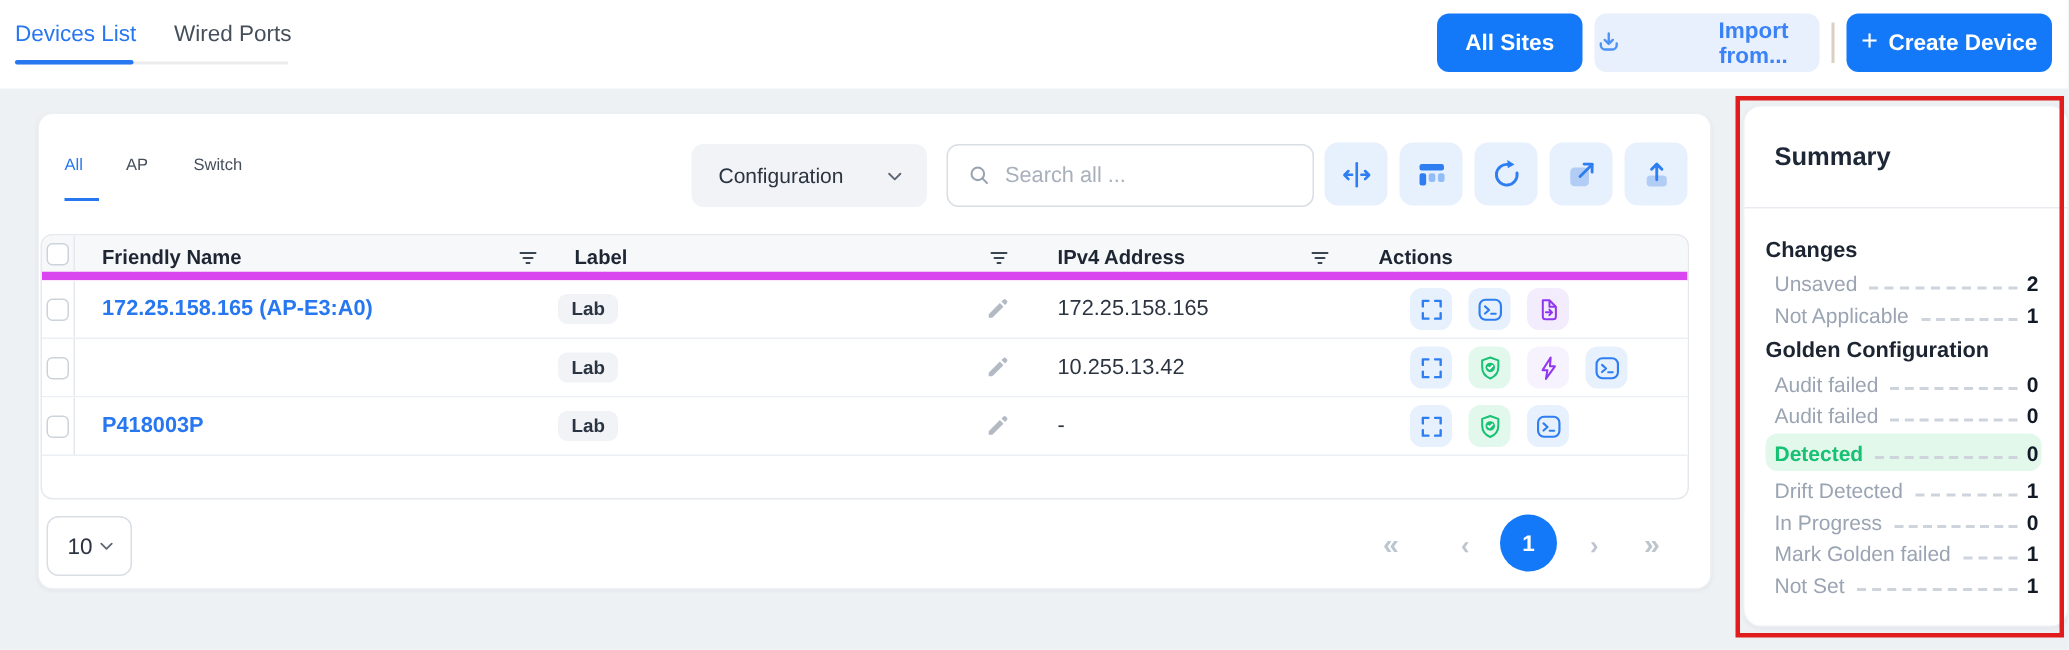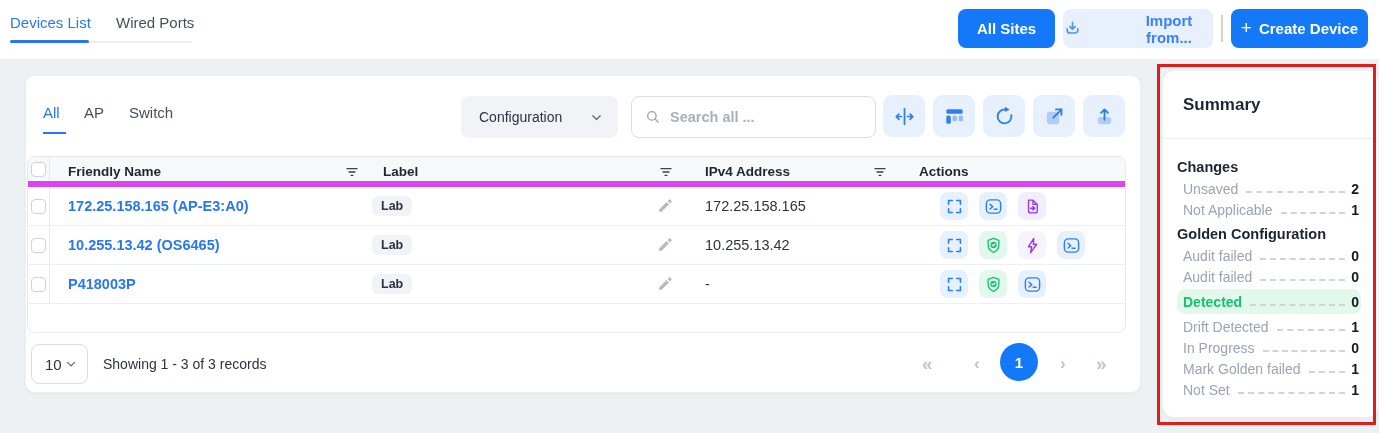--- a/index.html
+++ b/index.html
@@ -24,38 +24,38 @@
   .hdr-divider { position:absolute; left:1221px; top:15px; width:2px; height:27px; background:#d9cfc2; }
   .b-create { left:1231px; width:137px; }
   .plus-glyph { font-size:19px; font-weight:400; line-height:1; position:relative; top:-1px; }
 
   
   .card {
     position:absolute; left:25px; top:75px; width:1116px; height:318px;
     background:#fff; border-radius:10px; border:1px solid #edf0f3;
     box-shadow:0 1px 3px rgba(16,24,40,.05);
   }
-  .inner-tab { position:absolute; top:28px; font-size:15px; color:#454f5b; cursor:pointer; }
+  .inner-tab { position:absolute; top:28px; font-size:11px; color:#454f5b; cursor:pointer; }
   .it1 { left:17px; color:#2777f0; }
   .it2 { left:58px; }
   .it3 { left:103px; }
   .inner-underline { position:absolute; left:17px; top:56px; width:23px; height:2px; background:#2777f0; }
 
   .dropdown {
     position:absolute; left:435px; top:20px; width:157px; height:42px;
     background:#f1f3f6; border-radius:8px; display:flex; align-items:center;
     padding:0 14px 0 18px; font-size:14px; color:#2b3440; cursor:pointer; justify-content:space-between;
   }
   .searchbox {
     position:absolute; left:605px; top:20px; width:245px; height:42px;
     background:#fff; border:1px solid #d9dee4; border-radius:8px; display:flex; align-items:center; padding:0 10px 0 12px;
   }
   .searchbox input {
     border:none; outline:none; flex:1; font-size:14.5px; color:#2b3440; margin-left:8px;
-    font-family:"Liberation Sans", sans-serif; background:transparent;font-weight:bold;
+    font-family:"Liberation Sans", sans-serif; background:transparent;
   }
   .searchbox input::placeholder { color:#a8b0bb; }
   .tool { position:absolute; top:19px; width:42px; height:42px; border-radius:9px; background:#e7f0fd; display:flex; align-items:center; justify-content:center; cursor:pointer; }
   .tool svg { width:23px; height:23px; }
   .tl1{left:857px}.tl2{left:907px}.tl3{left:957px}.tl4{left:1007px}.tl5{left:1057px}
 
   
   .table { position:absolute; left:1px; top:80px; width:1099px; height:177px; border:1px solid #e5e9ee; border-radius:8px; background:#fff; }
   .thead { position:absolute; left:0; top:0; width:100%; height:30px; background:#f7f8fa; border-bottom:6px solid #d946ef; border-radius:8px 8px 0 0; }
   .trow { position:absolute; left:0; width:100%; height:39px; border-bottom:1px solid #eceff3; background:#fff; }
@@ -247,21 +247,20 @@
                 <path d="M9.6 14.2h4.8m-1.9-2.3 2.3 2.3-2.3 2.3" stroke="#9137f0" stroke-width="1.7" stroke-linecap="round" stroke-linejoin="round"></path>
               </svg>
           </div>
         </div>
       </div>
 
       <div class="trow r1">
         <div class="cell-check">
             <div class="checkbox"></div>
           </div>
-        <div class="devlink">10.255.13.42 (OS6465)</div>
         <div class="badge">Lab</div>
         <div class="pencil">
           <svg viewBox="0 0 24 24" width="18" height="18">
               <path fill="#b3bac4" d="M4.2 16.6 14.1 6.7l3.2 3.2-9.9 9.9H4.2Zm11.3-11.3 1.6-1.6a1.7 1.7 0 0 1 2.4 0l.8.8a1.7 1.7 0 0 1 0 2.4l-1.6 1.6Z"></path>
             </svg>
         </div>
         <div class="ipcell">10.255.13.42</div>
         <div class="acts">
           <div class="tile t-blue">
             <svg viewBox="0 0 24 24" fill="none">
@@ -325,21 +324,20 @@
     </div>
 
     <div class="pagesize">
       <span>10</span>
       <span style="display:flex">
         <svg width="14" height="14" viewBox="0 0 24 24" fill="none">
             <path d="M6 9.3 12 15.3 18 9.3" stroke="#5b6572" stroke-width="2" stroke-linecap="round" stroke-linejoin="round"></path>
           </svg>
       </span>
     </div>
-    <div class="showing">Showing 1 - 3 of 3 records</div>
 
     <div class="pg pg1" style="top:278px">«</div>
     <div class="pg pg2" style="top:279px">‹</div>
     <div class="pgcur">1</div>
     <div class="pg pg3" style="top:279px">›</div>
     <div class="pg pg4" style="top:278px">»</div>
   </div>
 
   <div class="summary">
     <div class="sum-title">Summary</div>

